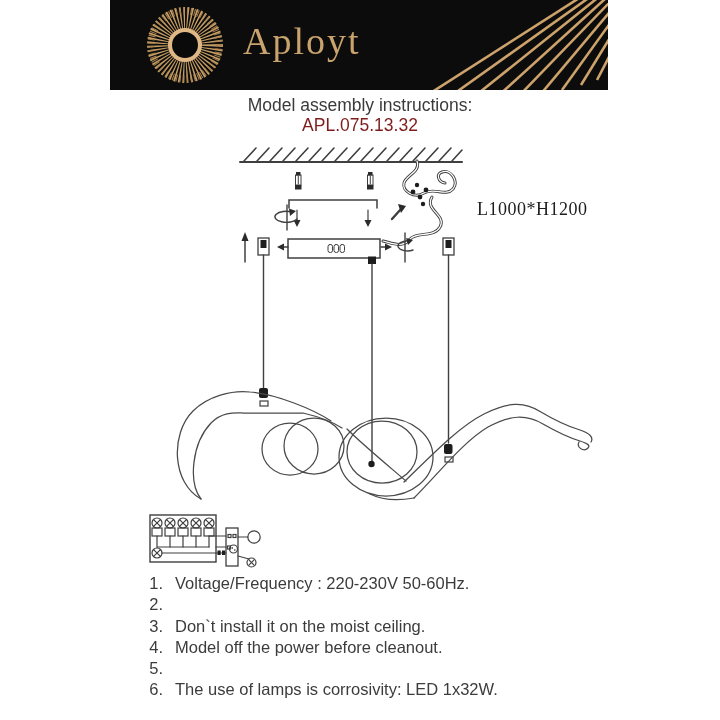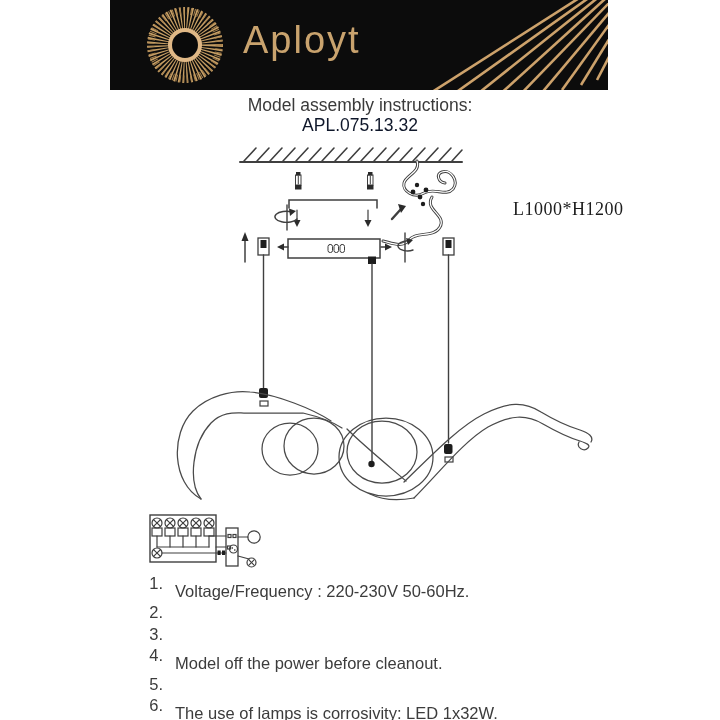--- a/index.html
+++ b/index.html
@@ -1,35 +1,35 @@
 <!DOCTYPE html>
 <html><head>
 <meta charset="utf-8">
 <style>
   html,body{margin:0;padding:0;background:#ffffff;}
   .page{position:relative;width:720px;height:720px;background:#ffffff;overflow:hidden;
         font-family:"Liberation Sans",sans-serif;color:#3c3c3c;}
   
-  .banner{position:absolute;left:110px;top:0;width:498px;height:90px;background:#0c0c0c;overflow:hidden;}
+  .banner{position:absolute;left:110px;top:0;width:498px;height:90px;background:#0c0c0c;overflow:hidden;font-family:Liberation Serif, serif;}
   .banner svg{position:absolute;left:0;top:0;}
   .brand-name{position:absolute;left:133px;top:19px;font-size:38px;font-weight:400;
               color:#c9a36e;letter-spacing:2px;}
   
   .title-block{position:absolute;left:0;top:95px;width:720px;text-align:center;}
   .title-line{font-size:17.5px;line-height:20px;color:#3a3a3a;}
-  .model-line{font-size:17.5px;line-height:20px;color:#0f172a;}
+  .model-line{font-size:17.5px;line-height:20px;color:#7f1d1d;}
   
   .diagram-svg{position:absolute;left:0;top:0;}
   .dim-label{position:absolute;left:477px;top:199px;font-family:"Liberation Serif",serif;
-             font-size:18px;color:#1c1c1c;letter-spacing:0.5px;margin-left:36px;}
+             font-size:18px;color:#1c1c1c;letter-spacing:0.5px;}
   
   .instructions{position:absolute;left:139px;top:573px;width:470px;}
   .instr-row{display:flex;font-size:16.5px;line-height:21.3px;color:#3c3c3c;}
   .instr-num{width:24px;text-align:right;margin-right:12px;flex:none;}
-  .instr-text{white-space:nowrap;margin-top:8px;}
+  .instr-text{white-space:nowrap;}
 </style>
 </head>
 <body>
 
 <div class="page">
 
   <div class="banner">
     <svg width="498" height="90" viewBox="0 0 498 90">
 
       <g>
@@ -277,20 +277,21 @@
   <div class="instructions">
     <div class="instr-row">
       <span class="instr-num">1.</span>
       <span class="instr-text">Voltage/Frequency : 220-230V 50-60Hz.</span>
     </div>
     <div class="instr-row">
       <span class="instr-num">2.</span>
     </div>
     <div class="instr-row">
       <span class="instr-num">3.</span>
+      <span class="instr-text">Don`t install it on the moist ceiling.</span>
     </div>
     <div class="instr-row">
       <span class="instr-num">4.</span>
       <span class="instr-text">Model off the power before cleanout.</span>
     </div>
     <div class="instr-row">
       <span class="instr-num">5.</span>
     </div>
     <div class="instr-row">
       <span class="instr-num">6.</span>

